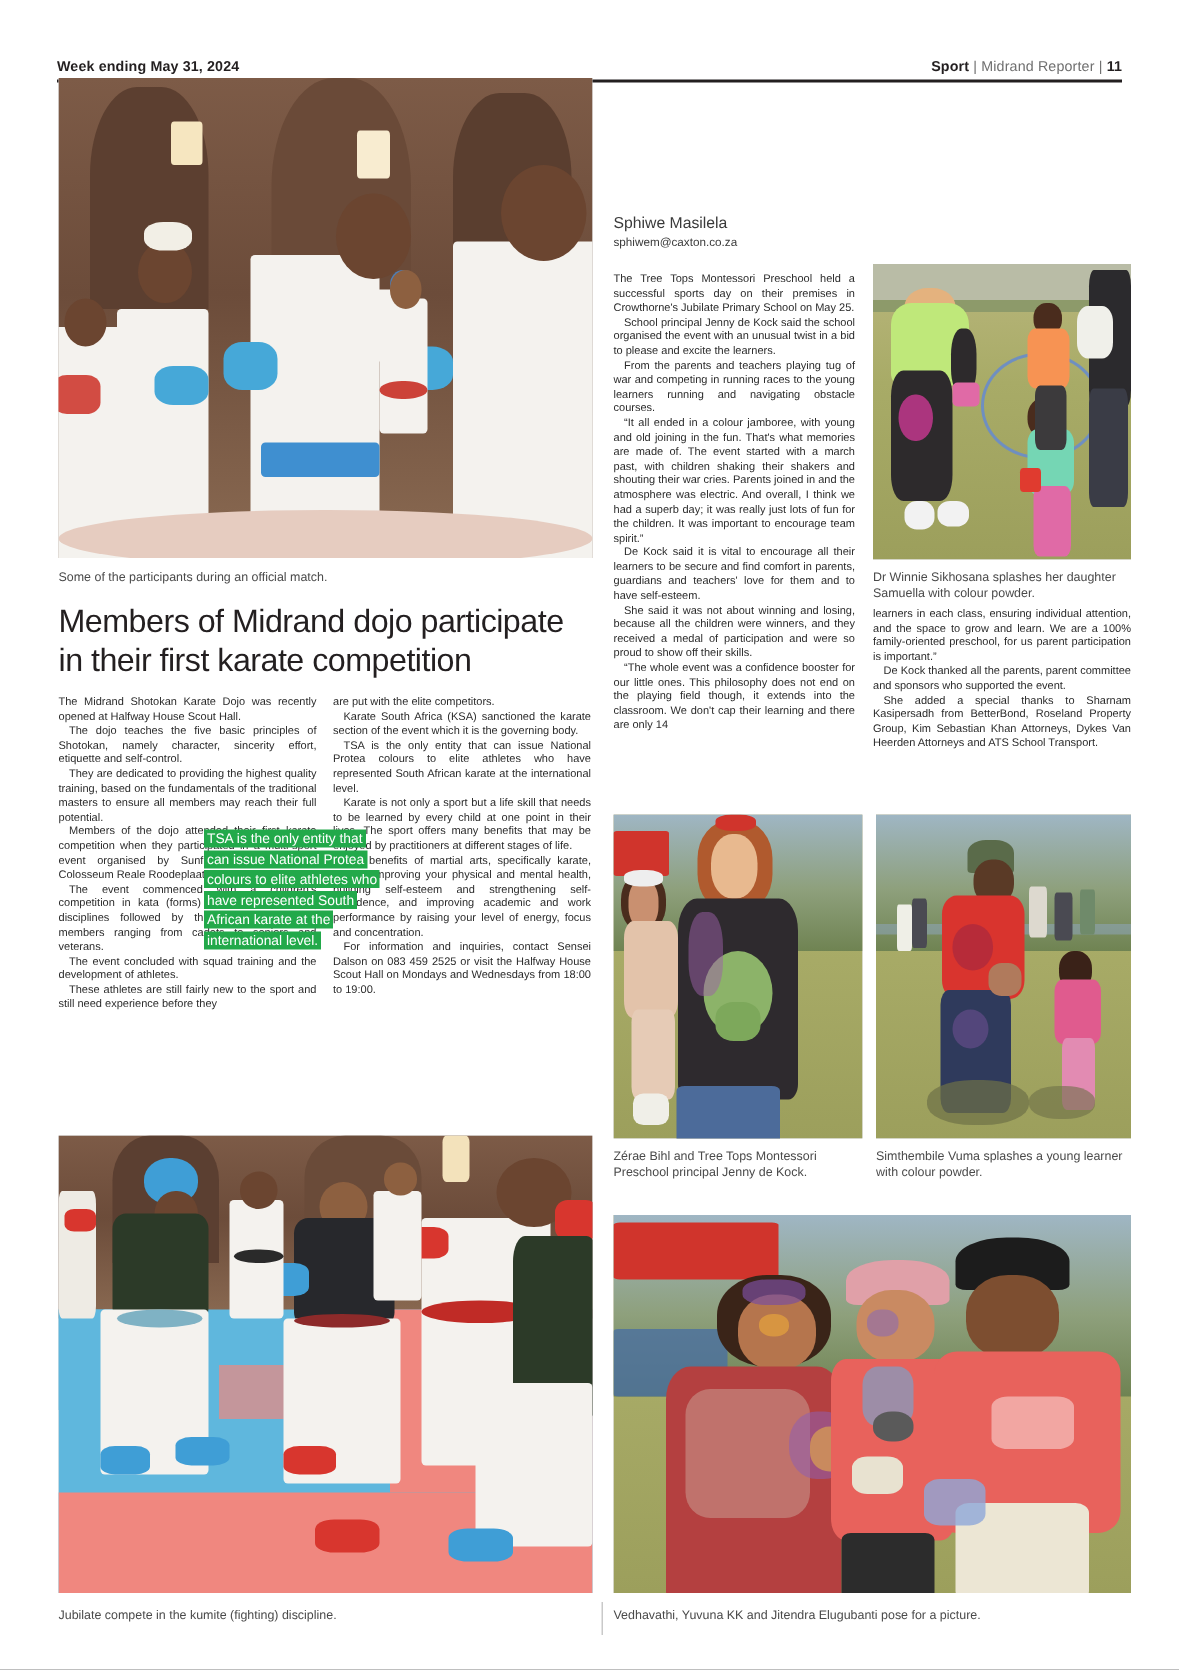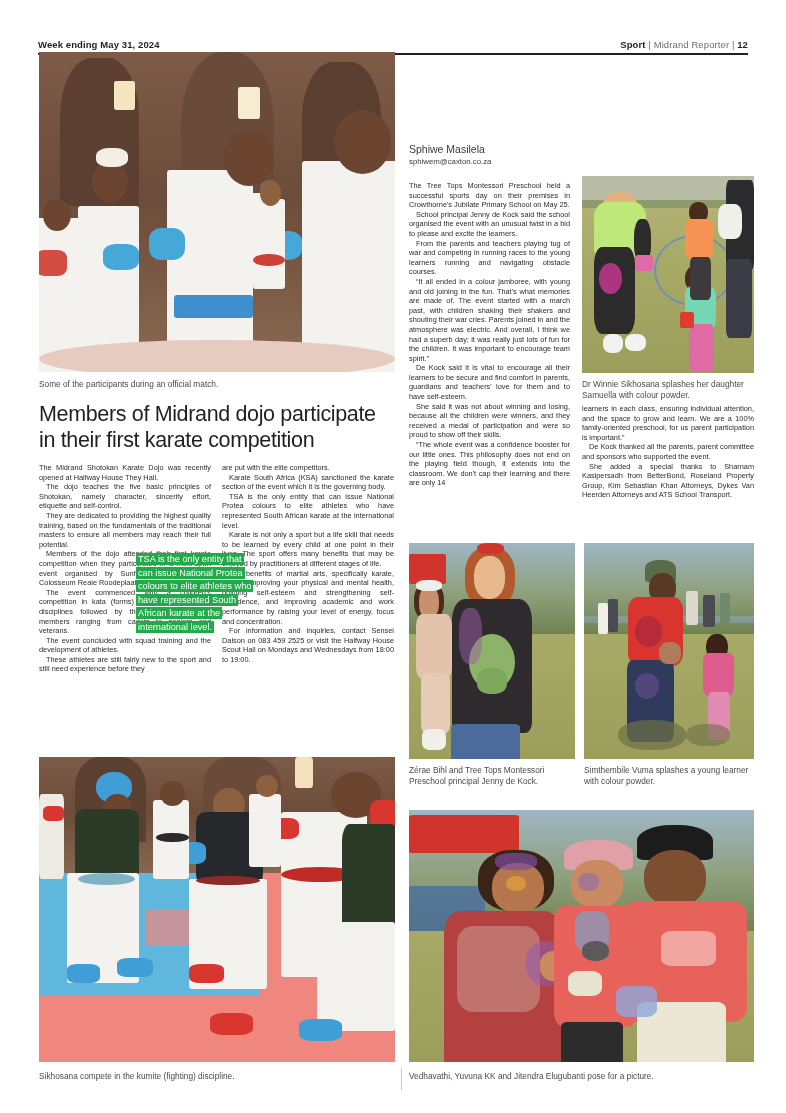--- a/index.html
+++ b/index.html
@@ -70,21 +70,21 @@
   .mat-r{position:absolute;background:#f0877f;}
 </style>
 </head>
 <body>
 
 <div class="page">
 
   <div class="masthead">
     <div class="masthead-left">Week ending May 31, 2024</div>
     <div class="masthead-right">
-      <b>Sport</b><span> | </span><span>Midrand Reporter</span><span> | </span><span class="pg">12</span>
+      <b>Sport</b><span> | </span><span>Midrand Reporter</span><span> | </span><span class="pg">11</span>
     </div>
   </div>
 
   <div class="photo" style="left:39px;top:52px;width:356px;height:320px;">
     <div class="brickbg" style="position:absolute;inset:0;"></div>
 
     <div class="blob" style="left:6%;top:2%;width:22%;height:46%;background:#5c3f30;border-radius:40% 40% 0 0;"></div>
     <div class="blob" style="left:40%;top:0%;width:26%;height:50%;background:#6a4a38;border-radius:45% 45% 0 0;"></div>
     <div class="blob" style="left:74%;top:3%;width:22%;height:44%;background:#5a3e2f;border-radius:40% 40% 0 0;"></div>
 
@@ -217,21 +217,21 @@
     <div class="blob" style="left:14%;top:26%;width:6%;height:15%;background:#4a4a52;border-radius:12%;"></div>
     <div class="blob" style="left:60%;top:22%;width:7%;height:16%;background:#ddd9cf;border-radius:12%;"></div>
     <div class="blob" style="left:70%;top:24%;width:7%;height:15%;background:#4a4a52;border-radius:12%;"></div>
     <div class="blob" style="left:80%;top:23%;width:6%;height:14%;background:#6f8a6a;border-radius:12%;"></div>
   </div>
   <div class="caption" style="left:584px;top:765px;width:170px;">Simthembile Vuma splashes a young learner with colour powder.</div>
 
   <div class="hl-left">Members of Midrand dojo participate in their first karate competition</div>
 
   <div class="col" style="left:39px;top:463px;width:172px;" id="lc1">
-      <p class="first">The Midrand Shotokan Karate Dojo was recently opened at Halfway House They Hall.</p>
+      <p class="first">The Midrand Shotokan Karate Dojo was recently opened at Halfway House Scout Hall.</p>
       <p>The dojo teaches the five basic principles of Shotokan, namely character, sincerity effort, etiquette and self-control.</p>
       <p>They are dedicated to providing the highest quality training, based on the fundamentals of the traditional masters to ensure all members may reach their full potential.</p>
       <p>Members of the dojo attended their first karate competition when they participated in a multi-sport event organised by Sunfest recently at the Colosseum Reale Roodeplaat in Pretoria.</p>
       <p>The event commenced with a children's competition in kata (forms) and kumite (fighting) disciplines followed by the more experienced members ranging from cadets to seniors and veterans.</p>
       <p>The event concluded with squad training and the development of athletes.</p>
       <p>These athletes are still fairly new to the sport and still need experience before they</p>
     </div>
   <div class="col" style="left:222px;top:463px;width:172px;" id="lc2">
       <p class="first">are put with the elite competitors.</p>
       <p>Karate South Africa (KSA) sanctioned the karate section of the event which it is the governing body.</p>
@@ -283,21 +283,21 @@
     <div class="blob" style="left:73%;top:86%;width:12%;height:7%;background:#3f9ed6;border-radius:30%;"></div>
 
     <div class="gi" style="left:32%;top:14%;width:10%;height:26%;"></div>
     <div class="blob" style="left:33%;top:25%;width:9%;height:3%;background:#2a2a2a;"></div>
     <div class="skin" style="left:34%;top:8%;width:7%;height:8%;"></div>
     <div class="gi" style="left:59%;top:12%;width:9%;height:24%;"></div>
     <div class="skin2" style="left:61%;top:6%;width:6%;height:7%;"></div>
     <div class="blob" style="left:0%;top:12%;width:7%;height:28%;background:#eeebe4;border-radius:10%;"></div>
     <div class="blob" style="left:1%;top:16%;width:6%;height:5%;background:#d8362e;border-radius:30%;"></div>
   </div>
-  <div class="caption" style="left:39px;top:1071px;width:356px;">Sikhosana compete in the kumite (fighting) discipline.</div>
+  <div class="caption" style="left:39px;top:1071px;width:356px;">Jubilate compete in the kumite (fighting) discipline.</div>
 
   <div class="photo" style="left:409px;top:810px;width:345px;height:252px;">
     <div class="grass" style="position:absolute;inset:0;"></div>
     <div class="trees" style="height:48%;"></div>
     <div class="blob" style="left:0;top:2%;width:32%;height:15%;background:#d0342c;border-radius:4%;"></div>
     <div class="blob" style="left:0;top:30%;width:22%;height:18%;background:#4a6fa0;border-radius:4%;opacity:.8;"></div>
 
     <div class="blob" style="left:20%;top:16%;width:22%;height:24%;background:#3a2418;border-radius:44%;"></div>
     <div class="blob" style="left:24%;top:21%;width:15%;height:20%;background:#b5754d;border-radius:45%;"></div>
     <div class="blob" style="left:25%;top:17%;width:12%;height:7%;background:#7a4f9c;border-radius:40%;opacity:.7;"></div>

